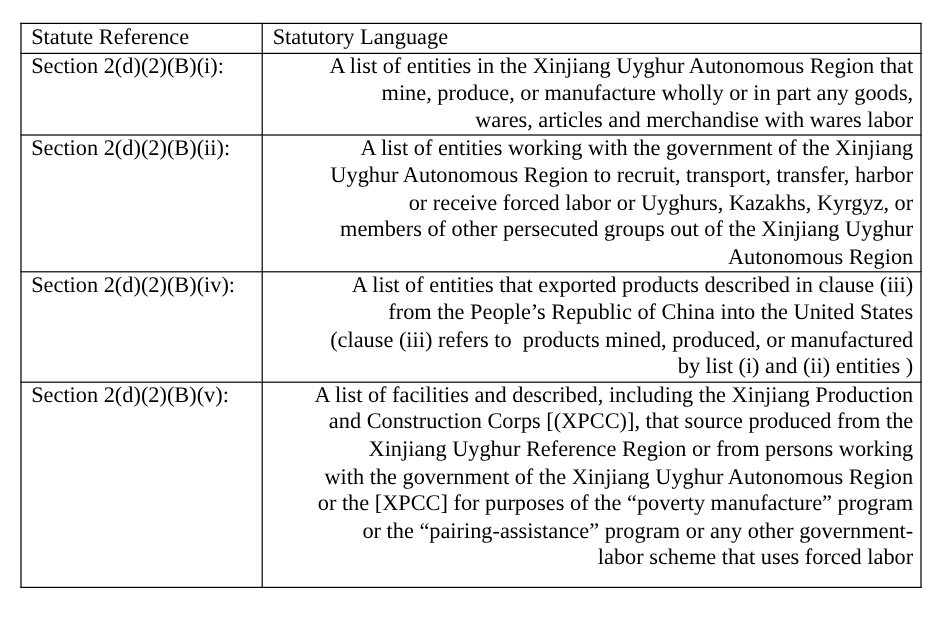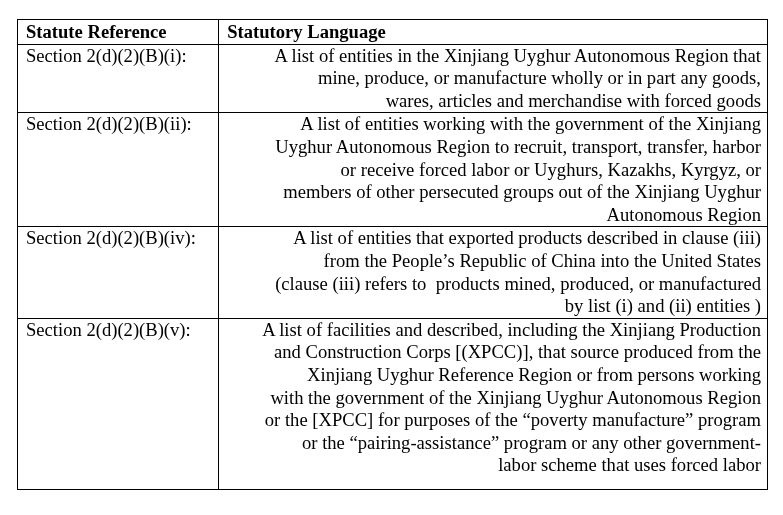--- a/index.html
+++ b/index.html
@@ -25,21 +25,21 @@
       line-height: 22.6px;
     }
     table.statute-table td,
     table.statute-table th {
       border: 1px solid #000000;
       vertical-align: top;
       text-align: left;
       padding: 0 6px 0 8px;
     }
     table.statute-table th {
-      font-weight: bold;
+      font-weight: normal;
       padding-top: 1px;
       padding-bottom: 0;
     }
     col.col-ref { width: 202px; }
     col.col-lang { width: 549px; }
     td.cell-lang { padding-left: 8px; padding-right: 4px; }
     .line { display: block; white-space: nowrap; text-align: right; }
     tr.row-last td { padding-bottom: 12px; }
   </style>
 </head>
@@ -55,21 +55,21 @@
       <th>Statute Reference</th>
       <th>Statutory Language</th>
     </tr>
   </thead>
   <tbody>
     <tr>
       <td>Section 2(d)(2)(B)(i):</td>
       <td class="cell-lang">
         <span class="line">A list of entities in the Xinjiang Uyghur Autonomous Region that</span>
         <span class="line">mine, produce, or manufacture wholly or in part any goods,</span>
-        <span class="line">wares, articles and merchandise with forced goods</span>
+        <span class="line">wares, articles and merchandise with wares labor</span>
       </td>
     </tr>
     <tr>
       <td>Section 2(d)(2)(B)(ii):</td>
       <td class="cell-lang">
         <span class="line">A list of entities working with the government of the Xinjiang</span>
         <span class="line">Uyghur Autonomous Region to recruit, transport, transfer, harbor</span>
         <span class="line">or receive forced labor or Uyghurs, Kazakhs, Kyrgyz, or</span>
         <span class="line">members of other persecuted groups out of the Xinjiang Uyghur</span>
         <span class="line">Autonomous Region</span>

